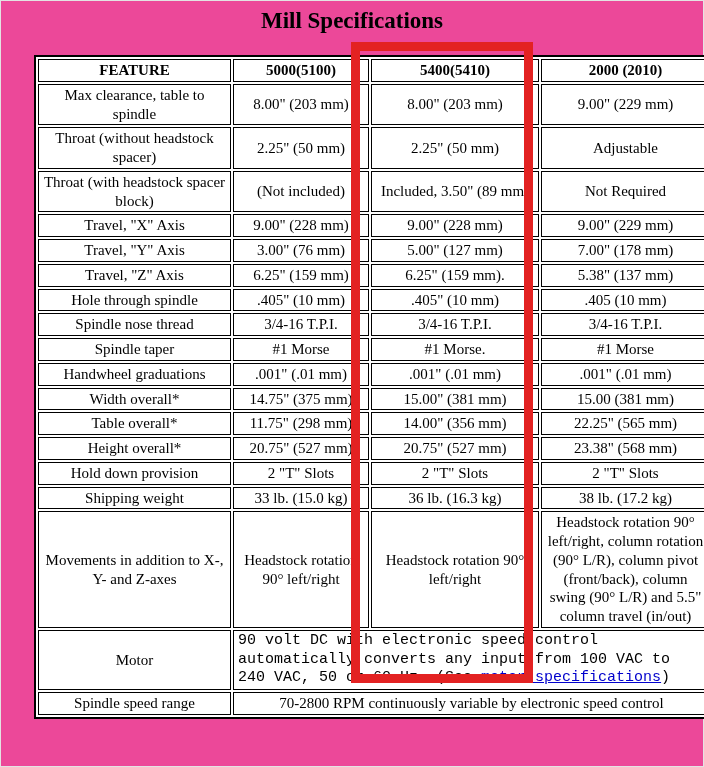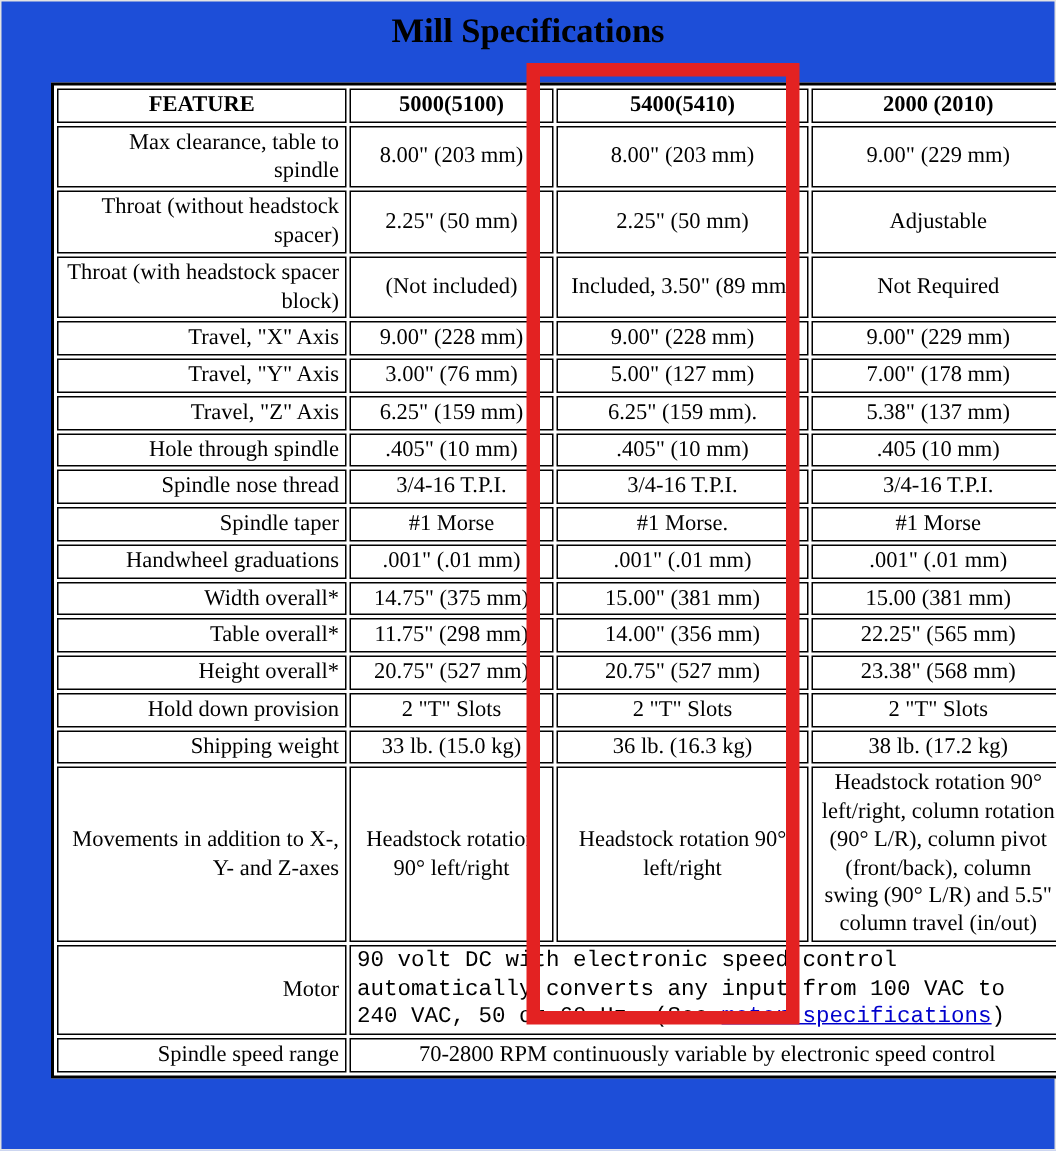--- a/index.html
+++ b/index.html
@@ -5,21 +5,21 @@
   html, body {
     margin: 0;
     padding: 0;
     background: #ffffff;
     font-family: "Liberation Serif", "DejaVu Serif", serif;
   }
   .page {
     position: relative;
     width: 704px;
     height: 767px;
-    background: #1d4ed8;
+    background: #ec4899;
     overflow: hidden;
     box-shadow: inset 0 0 0 1px #e3e3e3;
   }
   .title {
     margin: 0;
     padding-top: 8px;
     text-align: center;
     font-size: 23px;
     font-weight: bold;
     color: #000000;
@@ -45,21 +45,21 @@
     line-height: 1.25;
     vertical-align: middle;
     overflow: hidden;
     background: #ffffff;
   }
   table.spec th {
     text-align: center;
     font-weight: bold;
     font-size: 15px;
   }
-  td.feat { text-align: right; }
+  td.feat { text-align: center; }
   td.val  { text-align: center; }
   td.motor-val { text-align: left; font-family: Liberation Mono, monospace; }
   a.speclink {
     color: #0000cc;
     text-decoration: underline;
     cursor: pointer;
   }
   .highlight-box {
     position: absolute;
     left: 351px;

